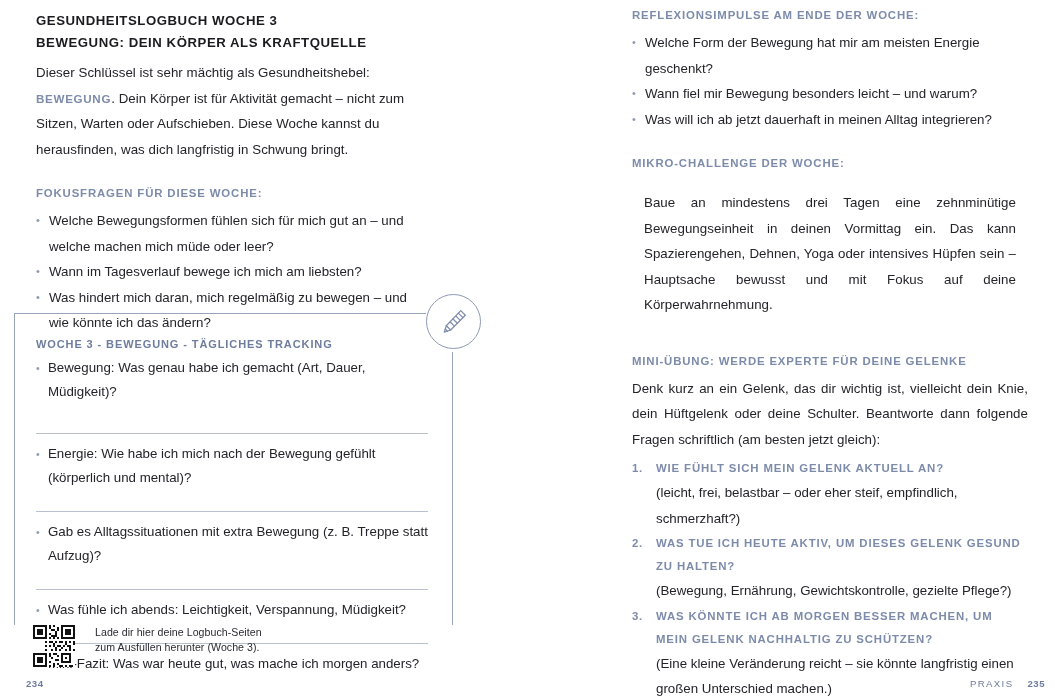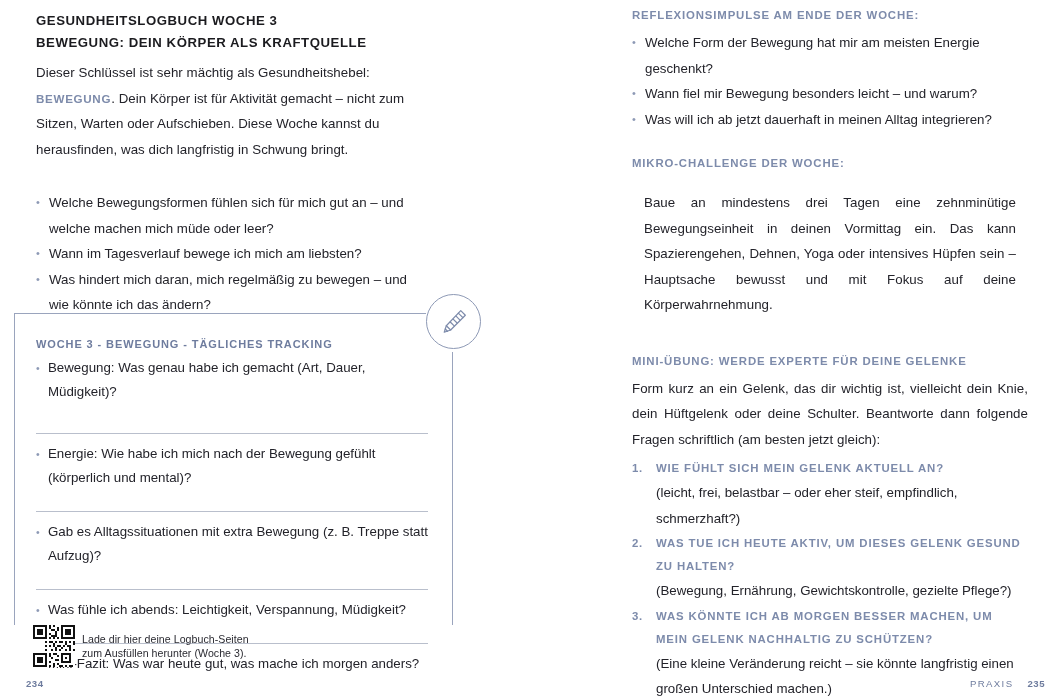--- a/index.html
+++ b/index.html
@@ -143,21 +143,21 @@
     border-radius: 50%;
     border: 1.4px solid #8d99b5;
     background: #ffffff;
     display: flex; align-items: center; justify-content: center;
   }
 
   
   .qr-row {
     position: absolute;
     left: 33px; top: 625px;
-    display: flex; align-items: center; gap: 7px;
+    display: flex; align-items: flex-start; gap: 20px;
   }
   .qr { width: 42px; height: 42px; display: block; }
   .qr-cap {
     font-size: 10.6px;
     color: #2a2a31;
     line-height: 14.5px;
     letter-spacing: 0.05px;
   }
 
   
@@ -190,20 +190,21 @@
 
     <div class="h-title">GESUNDHEITSLOGBUCH WOCHE 3</div>
     <div class="h-title">BEWEGUNG: DEIN KÖRPER ALS KRAFTQUELLE</div>
 
     <div class="sp6"></div>
 
     <p class="body-t" style="margin:0;"><span>Dieser Schlüssel ist sehr mächtig als Gesundheitshebel: </span><span class="accent-inline">BEWEGUNG</span><span>. Dein Körper ist für Aktivität gemacht – nicht zum Sitzen, Warten oder Aufschieben. Diese Woche kannst du herausfinden, was dich langfristig in Schwung bringt.</span></p>
 
     <div class="sp22"></div>
 
+    <div class="sec-head">FOKUSFRAGEN FÜR DIESE WOCHE:</div>
 
     <div class="sp6"></div>
 
     <ul class="bl">
       <li>Welche Bewegungsformen fühlen sich für mich gut an – und welche machen mich müde oder leer?</li>
       <li>Wann im Tagesverlauf bewege ich mich am liebsten?</li>
       <li>Was hindert mich daran, mich regelmäßig zu bewegen – und wie könnte ich das ändern?</li>
     </ul>
   </div>
 
@@ -362,21 +363,21 @@
     <div class="sp22"></div>
 
     <div class="sec-head">MIKRO-CHALLENGE DER WOCHE:</div>
     <div class="sp6"></div>
     <p class="body-t justify" style="margin:12px;">Baue an mindestens drei Tagen eine zehnminütige Bewegungseinheit in deinen Vormittag ein. Das kann Spazierengehen, Dehnen, Yoga oder intensives Hüpfen sein – Hauptsache bewusst und mit Fokus auf deine Körperwahrnehmung.</p>
 
     <div class="sp22"></div>
 
     <div class="sec-head wrapok">MINI-ÜBUNG: WERDE EXPERTE FÜR DEINE GELENKE</div>
     <div class="sp6"></div>
-    <p class="body-t justify" style="margin:0;">Form kurz an ein Gelenk, das dir wichtig ist, vielleicht dein Knie, dein Hüftgelenk oder deine Schulter. Beantworte dann folgende Fragen schriftlich (am besten jetzt gleich):</p>
+    <p class="body-t justify" style="margin:0;">Denk kurz an ein Gelenk, das dir wichtig ist, vielleicht dein Knie, dein Hüftgelenk oder deine Schulter. Beantworte dann folgende Fragen schriftlich (am besten jetzt gleich):</p>
 
     <div style="height:4px;"></div>
 
     <div class="num-item">
       <span class="num">1.</span>
       <div class="q">WIE FÜHLT SICH MEIN GELENK AKTUELL AN?</div>
       <div class="paren">(leicht, frei, belastbar – oder eher steif, empfindlich, schmerzhaft?)</div>
     </div>
 
     <div class="num-item">

